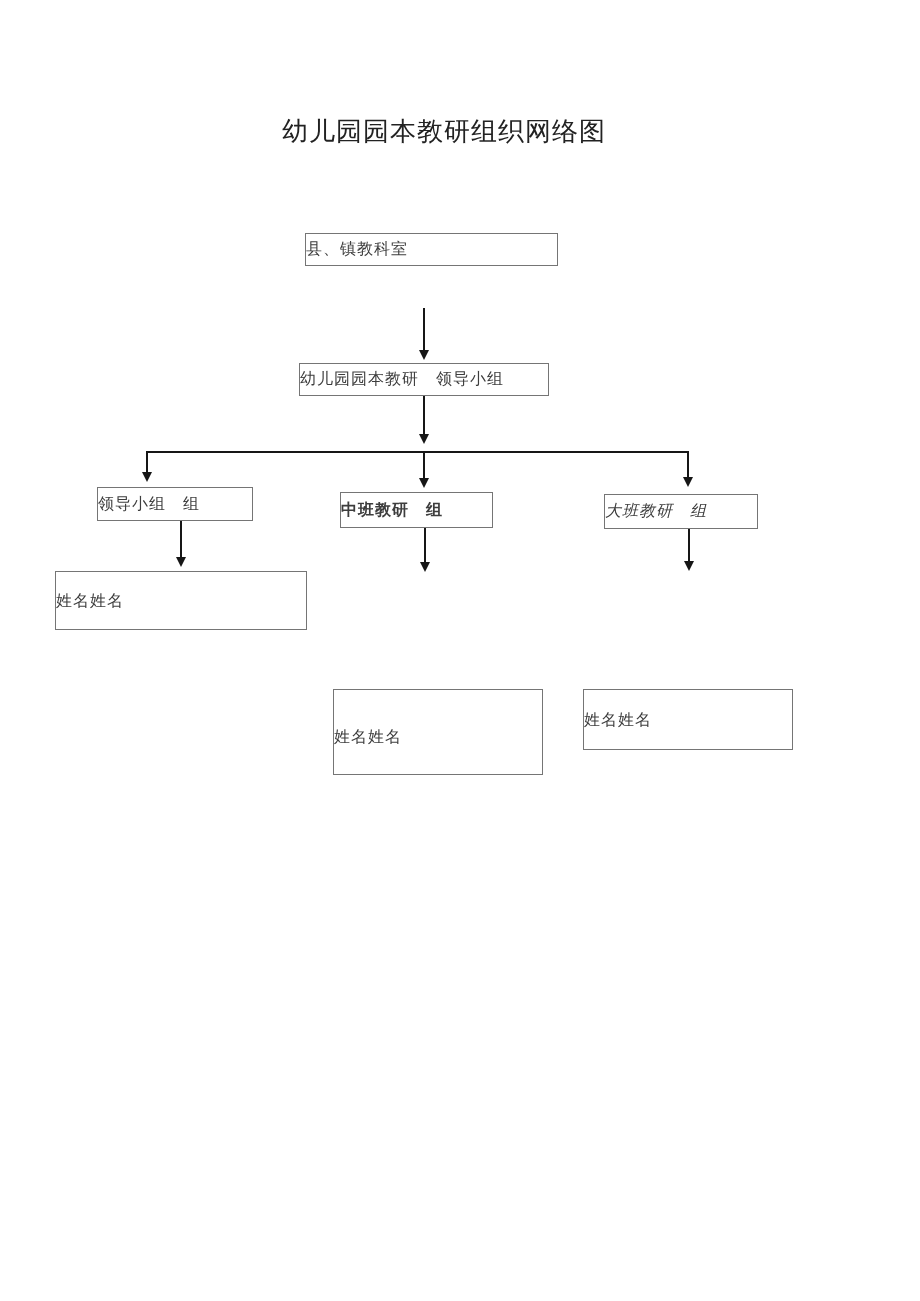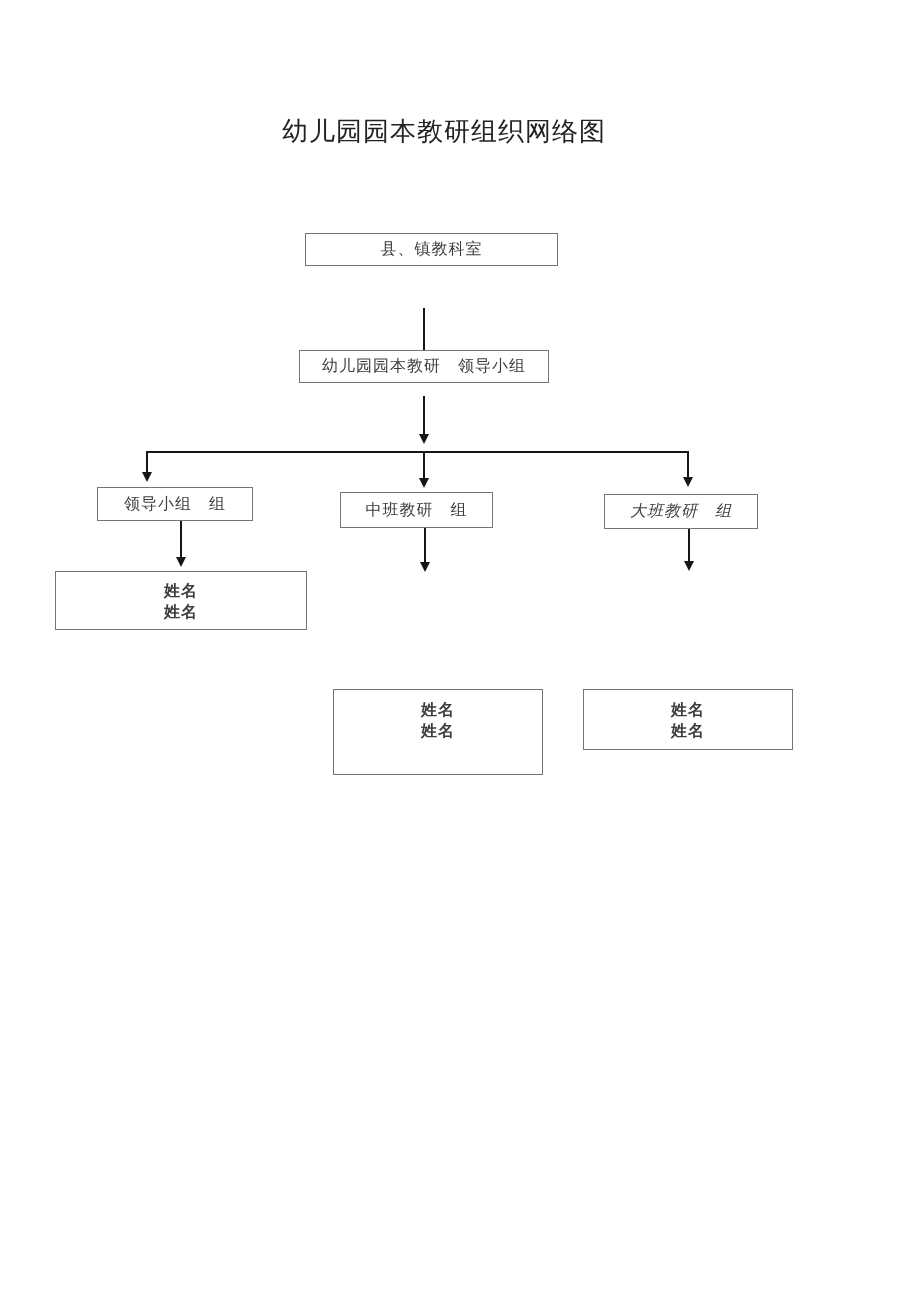--- a/index.html
+++ b/index.html
@@ -27,30 +27,28 @@
     letter-spacing: 1px;
     color: #222222;
   }
   .node {
     position: absolute;
     box-sizing: border-box;
     border: 1px solid #757575;
     background: #ffffff;
     display: flex;
     align-items: center;
-    justify-content: center;
+    justify-content: flex-start;
     font-size: 16px;
     letter-spacing: 1px;
     color: #3d3d3d;
     white-space: pre;
   }
   .names {
-    flex-direction: column;
     line-height: 21px;
-    font-weight: bold;
   }
   .names.top-aligned {
     justify-content: flex-start;
     padding-top: 9px;
   }
   .vline {
     position: absolute;
     width: 2px;
     background: #161616;
   }
@@ -62,23 +60,23 @@
   .ah {
     position: absolute;
     width: 0;
     height: 0;
     border-left: 5px solid transparent;
     border-right: 5px solid transparent;
     border-top: 10px solid #161616;
   }
   
   #n-office  { left:305px; top:233px; width:253px; height:33px; }
-  #n-lead    { left:299px; top:350px; width:250px; height:33px; }
+  #n-lead    { left:299px; top:363px; width:250px; height:33px; }
   #n-small   { left:97px;  top:487px; width:156px; height:34px; }
-  #n-middle  { left:340px; top:492px; width:153px; height:36px; }
+  #n-middle  { left:340px; top:492px; width:153px; height:36px;font-weight:bold; }
   #n-large   { left:604px; top:494px; width:154px; height:35px;font-style:italic; }
   #n-small-names  { left:55px;  top:571px; width:252px; height:59px; }
   #n-middle-names { left:333px; top:689px; width:210px; height:86px; }
   #n-large-names  { left:583px; top:689px; width:210px; height:61px; }
   
   #a1-line { left:423px; top:308px; height:43px; }
   #a1-head { left:419px; top:350px; }
   #a2-line { left:423px; top:396px; height:40px; }
   #a2-head { left:419px; top:434px; }
   #branch-hline { left:146px; top:451px; width:543px; }

